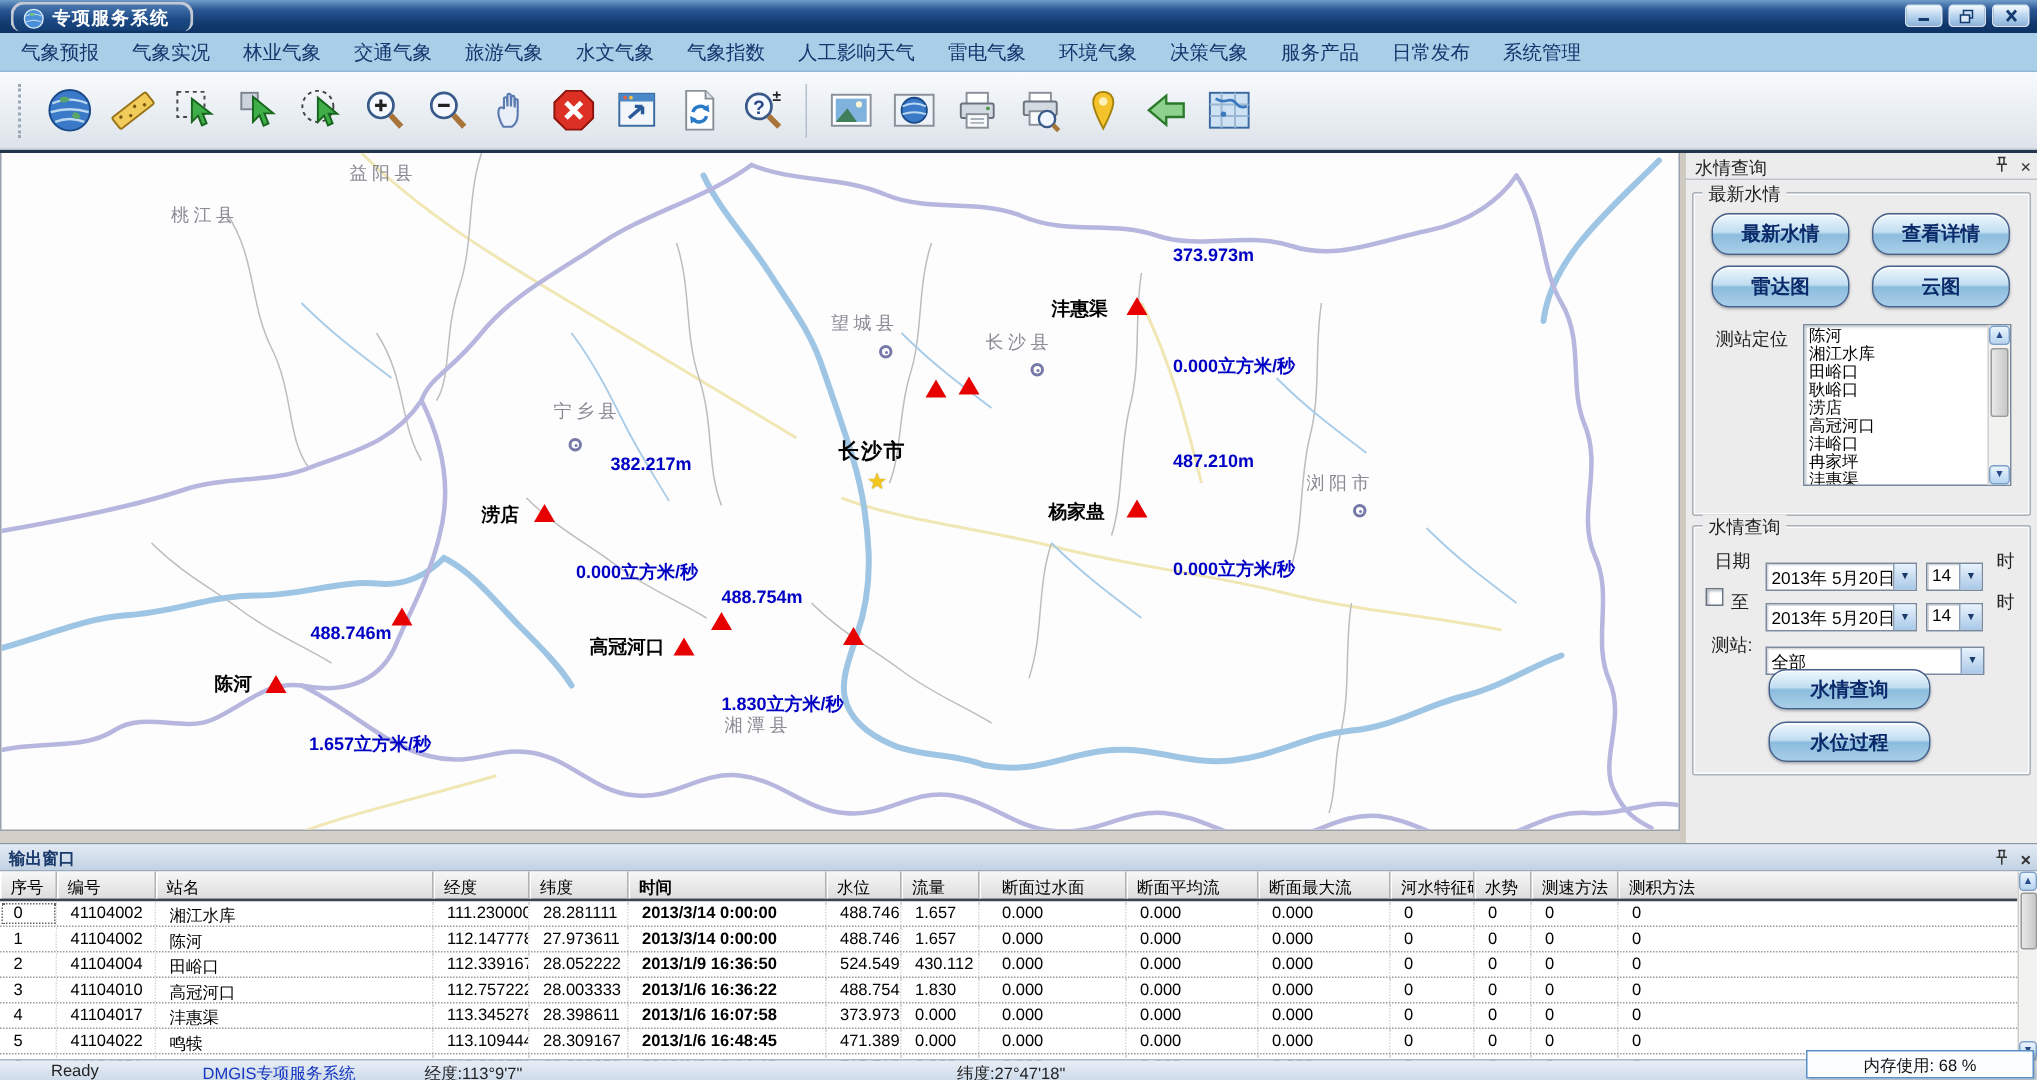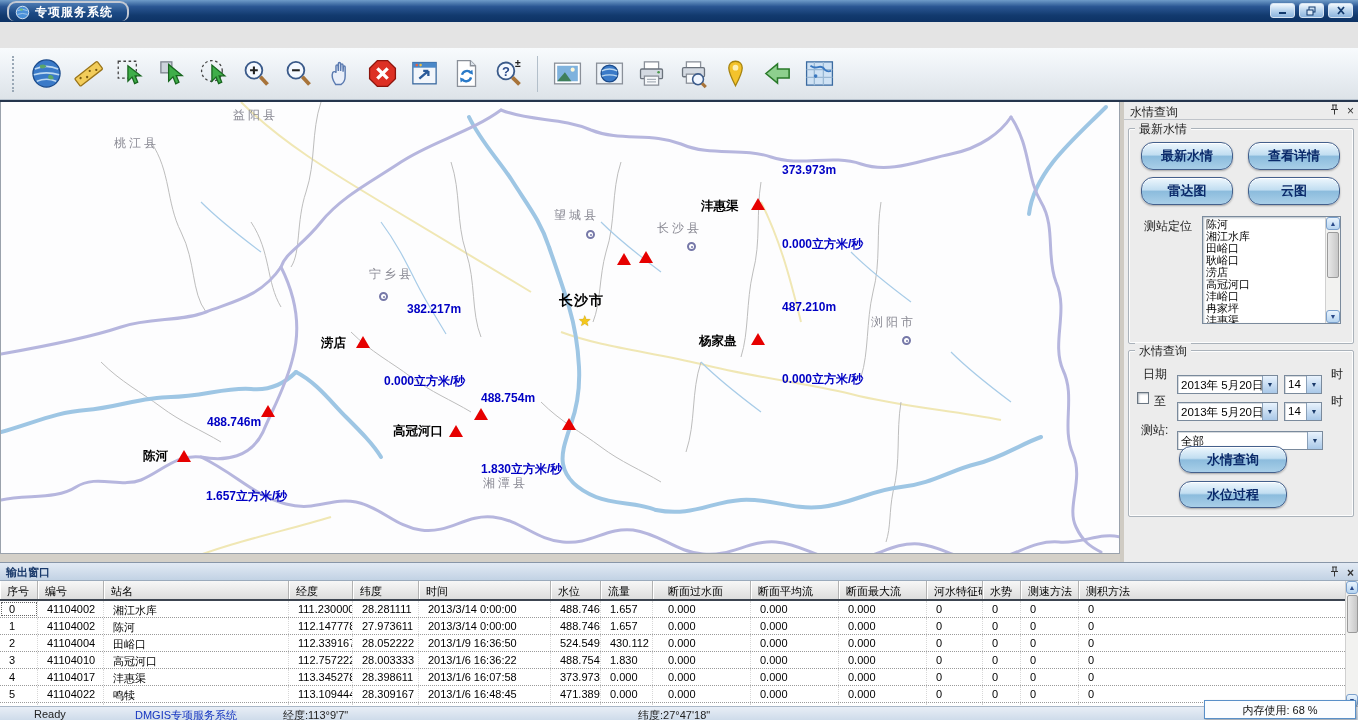--- a/index.html
+++ b/index.html
@@ -91,21 +91,21 @@
   #thead{position:absolute;left:0;top:18px;width:1345px;height:20px;display:flex;
     background:linear-gradient(180deg,#f7f7f7 0%,#dddddd 100%);border-bottom:2px solid #3c4450;}
   .th{font-size:11px;color:#000;padding:3px 0 0 7px;border-right:1px solid #b2b2b2;
     box-shadow:inset 1px 0 0 #fff;white-space:nowrap;overflow:hidden;flex:none;}
   #tbody{position:absolute;left:0;top:38px;width:1345px;height:106px;overflow:hidden;background:#fff;}
   .trow{display:flex;height:17px;border-bottom:1px dotted #9a9a9a;}
   .td{font-size:11px;color:#000;padding:2px 0 0 9px;white-space:nowrap;overflow:hidden;flex:none;
     border-right:1px dotted #d8d8d8;}
   .trow:first-child .c0{outline:1px dotted #666;outline-offset:-2px;}
   .c0{width:38px;} .c1{width:66px;} .c2{width:185px;} .c3{width:64px;} .c4{width:66px;}
-  .c5{width:132px;} .c6{width:50px;} .c7{width:52px;} .c8{width:98px;padding-left:15px;} .c9{width:88px;}
+  .c5{width:132px;font-weight:bold;} .c6{width:50px;} .c7{width:52px;} .c8{width:98px;padding-left:15px;} .c9{width:88px;}
   .c10{width:88px;} .c11{width:56px;} .c12{width:38px;} .c13{width:58px;} .c14{flex:1 1 auto;border-right:none;}
 
   
   #statusbar{position:absolute;left:0;top:706px;width:1358px;height:14px;
     background:linear-gradient(180deg,#e8eef6 0%,#cedbea 100%);border-top:1px solid #aab8c8;}
   #statusbar span{position:absolute;top:1px;font-size:11px;color:#222;white-space:nowrap;}
   #membox{position:absolute;right:2px;top:700px;width:152px;height:19px;background:#fbfdff;
     border:1px solid #5a90c8;box-shadow:1px 1px 2px rgba(0,0,0,.3);font-size:11px;color:#111;
     text-align:center;padding-top:2px;z-index:50;}
 </style>
@@ -136,20 +136,36 @@
           </svg>
       </div>
       <div class="winbtn">
         <svg width="10" height="9" viewBox="0 0 10 9">
             <path d="M2,1 L8,8 M8,1 L2,8" stroke="#123a6e" stroke-width="1.8"></path>
           </svg>
       </div>
     </div>
   </div>
 
+  <div id="menubar">
+      <div class="menu-item">气象预报</div>
+      <div class="menu-item">气象实况</div>
+      <div class="menu-item">林业气象</div>
+      <div class="menu-item">交通气象</div>
+      <div class="menu-item">旅游气象</div>
+      <div class="menu-item">水文气象</div>
+      <div class="menu-item">气象指数</div>
+      <div class="menu-item">人工影响天气</div>
+      <div class="menu-item">雷电气象</div>
+      <div class="menu-item">环境气象</div>
+      <div class="menu-item">决策气象</div>
+      <div class="menu-item">服务产品</div>
+      <div class="menu-item">日常发布</div>
+      <div class="menu-item">系统管理</div>
+    </div>
 
   <div id="toolbar">
     <div class="tbtn">
       <svg width="31" height="31" viewBox="0 0 24 24">
           <circle cx="12" cy="12" r="10.5" fill="#3a7ac8" stroke="#1a4a8a"></circle>
       <path d="M3,8.5 Q12,4.5 21,8.5 M2.2,13 Q12,10 21.8,13 M4.5,18 Q12,15 19.5,18" stroke="#bcd8f0" fill="none" stroke-width="1.2"></path>
       <path d="M7,5.5 q3.5,-1.5 5,1 q-2.5,2.5 -5,1 z M14,13 q3.5,0 3.5,3 q-3,1.5 -4.5,-1 z" fill="#5aa56a"></path>
         </svg>
     </div>
     <div class="tbtn">

